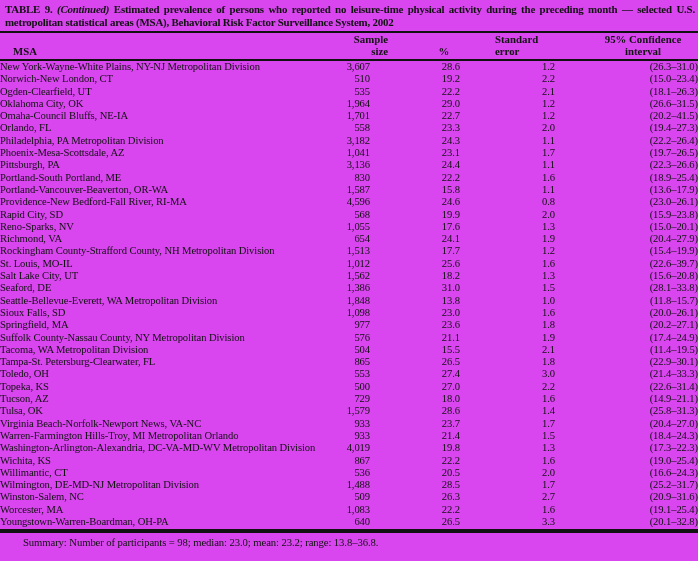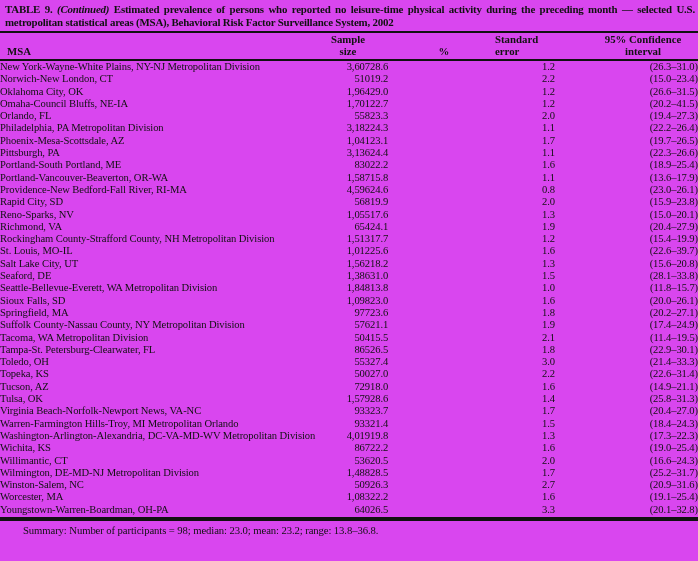--- a/index.html
+++ b/index.html
@@ -25,43 +25,43 @@
   .rule { background: #111111; width: 698px; }
   .rule-title { height: 2px; margin-top: 1px; }
   .header-row {
     position: relative;
     height: 26px;
     font-size: 10.8px;
     font-weight: bold;
     line-height: 11.5px;
   }
   .h { position: absolute; bottom: 2px; white-space: pre-line; }
-  .h-msa    { left: 7px; text-align: left; }
-  .h-sample { left: 308px; width: 80px;  text-align: center; }
+  .h-msa    { left: 13px; text-align: left; }
+  .h-sample { left: 308px; width: 80px;  text-align: right; }
   .h-pct    { left: 404px; width: 80px;  text-align: center; }
   .h-se     { left: 495px; width: 90px;  }
   .h-ci     { left: 589px; width: 108px; text-align: center; }
   .rule-header { height: 2px; }
   table.data {
     width: 698px;
     border-collapse: collapse;
     table-layout: fixed;
     margin: 0;
   }
   table.data td {
     font-size: 10.6px;
     line-height: 12.3px;
     padding: 0;
     white-space: nowrap;
     letter-spacing: -0.1px;
     vertical-align: bottom;
   }
   td.c-msa { padding-left: 7px; letter-spacing: -0.3px; }
   td.c-n2  { text-align: right; }
-  td.c-n3  { padding-right: 3px; }
+  td.c-n3  { text-align: right; padding-right: 3px; }
   td.c-n4  { text-align: right; padding-right: 8px; }
   td.c-n5  { text-align: right; padding-right: 25px; }
   .rule-bottom { height: 4px; margin-top: 1px; }
   .summary {
     font-size: 10.7px;
     letter-spacing: -0.1px;
     padding: 3px 0 0 23px;
   }
 </style>
 </head>
@@ -108,20 +108,27 @@
   </tr>
 
   <tr>
     <td class="c-msa">Norwich-New London, CT</td>
     <td class="c-n2">510</td>
     <td class="c-n3">19.2</td>
     <td class="c-n4">2.2</td>
     <td class="c-n5">(15.0–23.4)</td>
   </tr>
 
+  <tr>
+    <td class="c-msa">Ogden-Clearfield, UT</td>
+    <td class="c-n2">535</td>
+    <td class="c-n3">22.2</td>
+    <td class="c-n4">2.1</td>
+    <td class="c-n5">(18.1–26.3)</td>
+  </tr>
 
   <tr>
     <td class="c-msa">Oklahoma City, OK</td>
     <td class="c-n2">1,964</td>
     <td class="c-n3">29.0</td>
     <td class="c-n4">1.2</td>
     <td class="c-n5">(26.6–31.5)</td>
   </tr>
 
   <tr>

